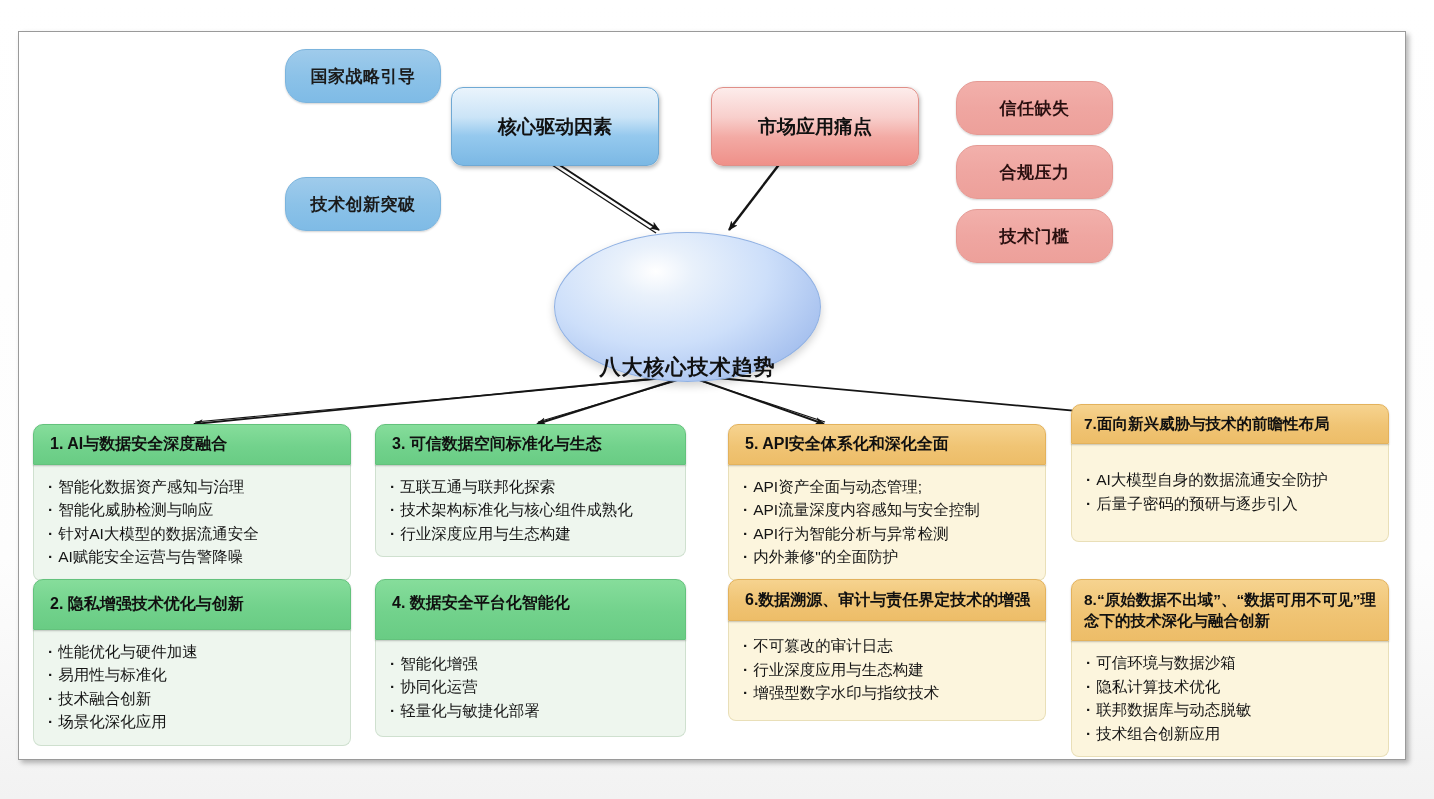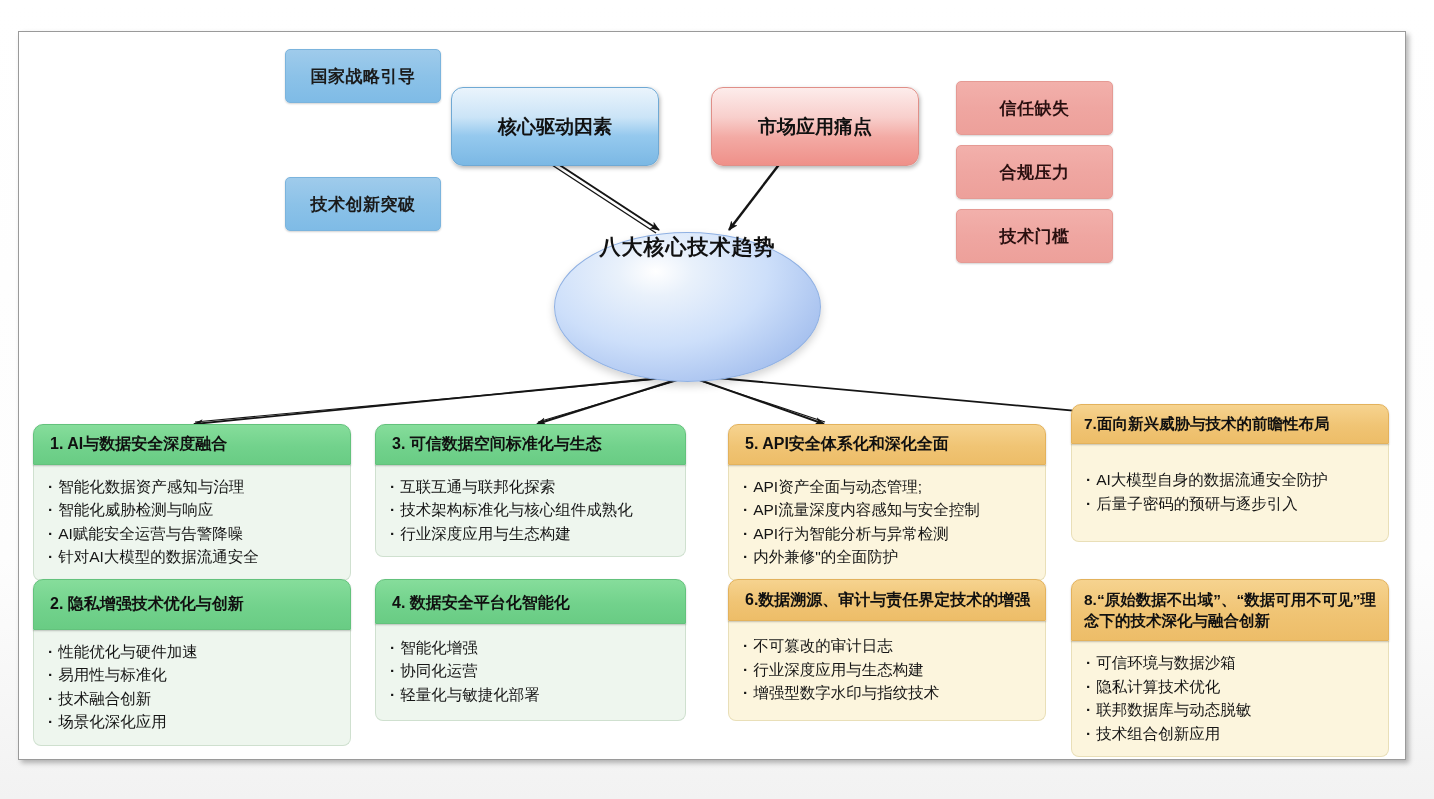--- a/index.html
+++ b/index.html
@@ -23,21 +23,21 @@
     background:#ffffff;
     border:1px solid #9a9a9a;
     box-shadow:3px 3px 5px rgba(0,0,0,0.28);
     overflow:hidden;
   }
 
   
   .chip{
     position:absolute;
     display:flex;align-items:center;justify-content:center;
-    border-radius:5px;
+    border-radius:21px;
     font-size:17px;font-weight:700;
     letter-spacing:.5px;
     color:#1a1a1a;
     box-shadow:0 1px 2px rgba(0,0,0,.18);
   }
   .chip-blue{
     background:linear-gradient(to bottom,#9fcbeb 0%,#8cc2e8 50%,#7fbbe6 100%);
     border:1px solid #7bb4dd;
   }
   .chip-red{
@@ -60,21 +60,21 @@
     border:1px solid #6fa9d4;
   }
   .pill-red{
     background:linear-gradient(to bottom,#fdeceb 0%,#f8cfcc 38%,#f3aaa4 64%,#ef9089 100%);
     border:1px solid #e08f88;
   }
 
   
   #hub{
     position:absolute;
-    display:flex;align-items:flex-start;justify-content:center;
+    display:flex;align-items:flex-end;justify-content:center;
     border-radius:50%;
     background:radial-gradient(ellipse at 38% 26%, #ffffff 0%, #e9f1fb 16%, #cddffa 48%, #a8c2ef 78%, #93b2e8 100%);
     border:1px solid #8fb0e2;
     box-shadow:0 4px 8px rgba(0,0,0,.18);
     font-size:21px;font-weight:700;color:#111;letter-spacing:1px;
   }
 
   
   .card{position:absolute;}
   .card-head{
@@ -174,22 +174,22 @@
   <div id="hub" style="left:535px;top:200px;width:265px;height:148px;">
     <span>八大核心技术趋势</span>
   </div>
 
   <div class="card green" style="left:14px;top:392px;width:318px;">
     <div class="card-head">1. AI与数据安全深度融合</div>
     <div class="card-body">
       <ul>
         <li>智能化数据资产感知与治理</li>
         <li>智能化威胁检测与响应</li>
+        <li>针对AI大模型的数据流通安全</li>
         <li>AI赋能安全运营与告警降噪</li>
-        <li>针对AI大模型的数据流通安全</li>
       </ul>
     </div>
   </div>
 
   <div class="card green" style="left:14px;top:547px;width:318px;">
     <div class="card-head" style="padding-top:14px;padding-bottom:14px;">2. 隐私增强技术优化与创新</div>
     <div class="card-body">
       <ul>
         <li>性能优化与硬件加速</li>
         <li>易用性与标准化</li>
@@ -204,21 +204,21 @@
     <div class="card-body">
       <ul>
         <li>互联互通与联邦化探索</li>
         <li>技术架构标准化与核心组件成熟化</li>
         <li>行业深度应用与生态构建</li>
       </ul>
     </div>
   </div>
 
   <div class="card green" style="left:356px;top:547px;width:311px;">
-    <div class="card-head" style="padding-top:13px;padding-bottom:9px;">4. 数据安全平台化智能化</div>
+    <div class="card-head" style="padding-top:13px;padding-bottom:25px;">4. 数据安全平台化智能化</div>
     <div class="card-body" style="padding-top:12px;padding-bottom:14px;">
       <ul>
         <li>智能化增强</li>
         <li>协同化运营</li>
         <li>轻量化与敏捷化部署</li>
       </ul>
     </div>
   </div>
 
   <div class="card orange" style="left:709px;top:392px;width:318px;">

